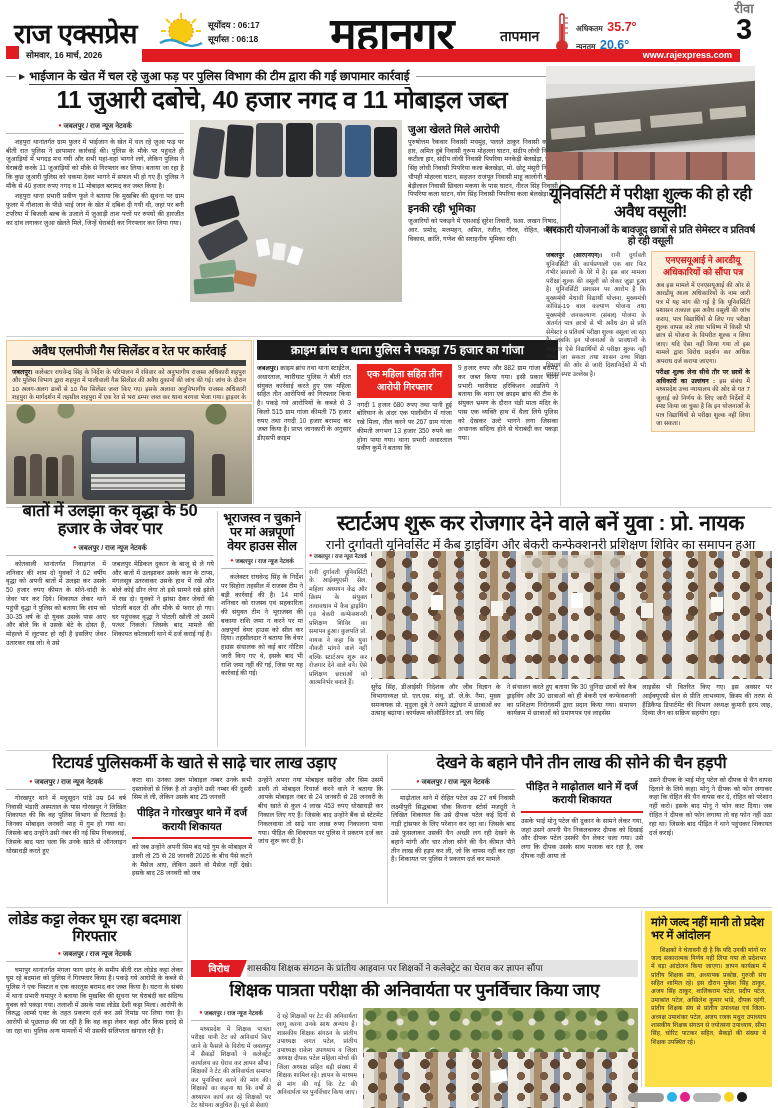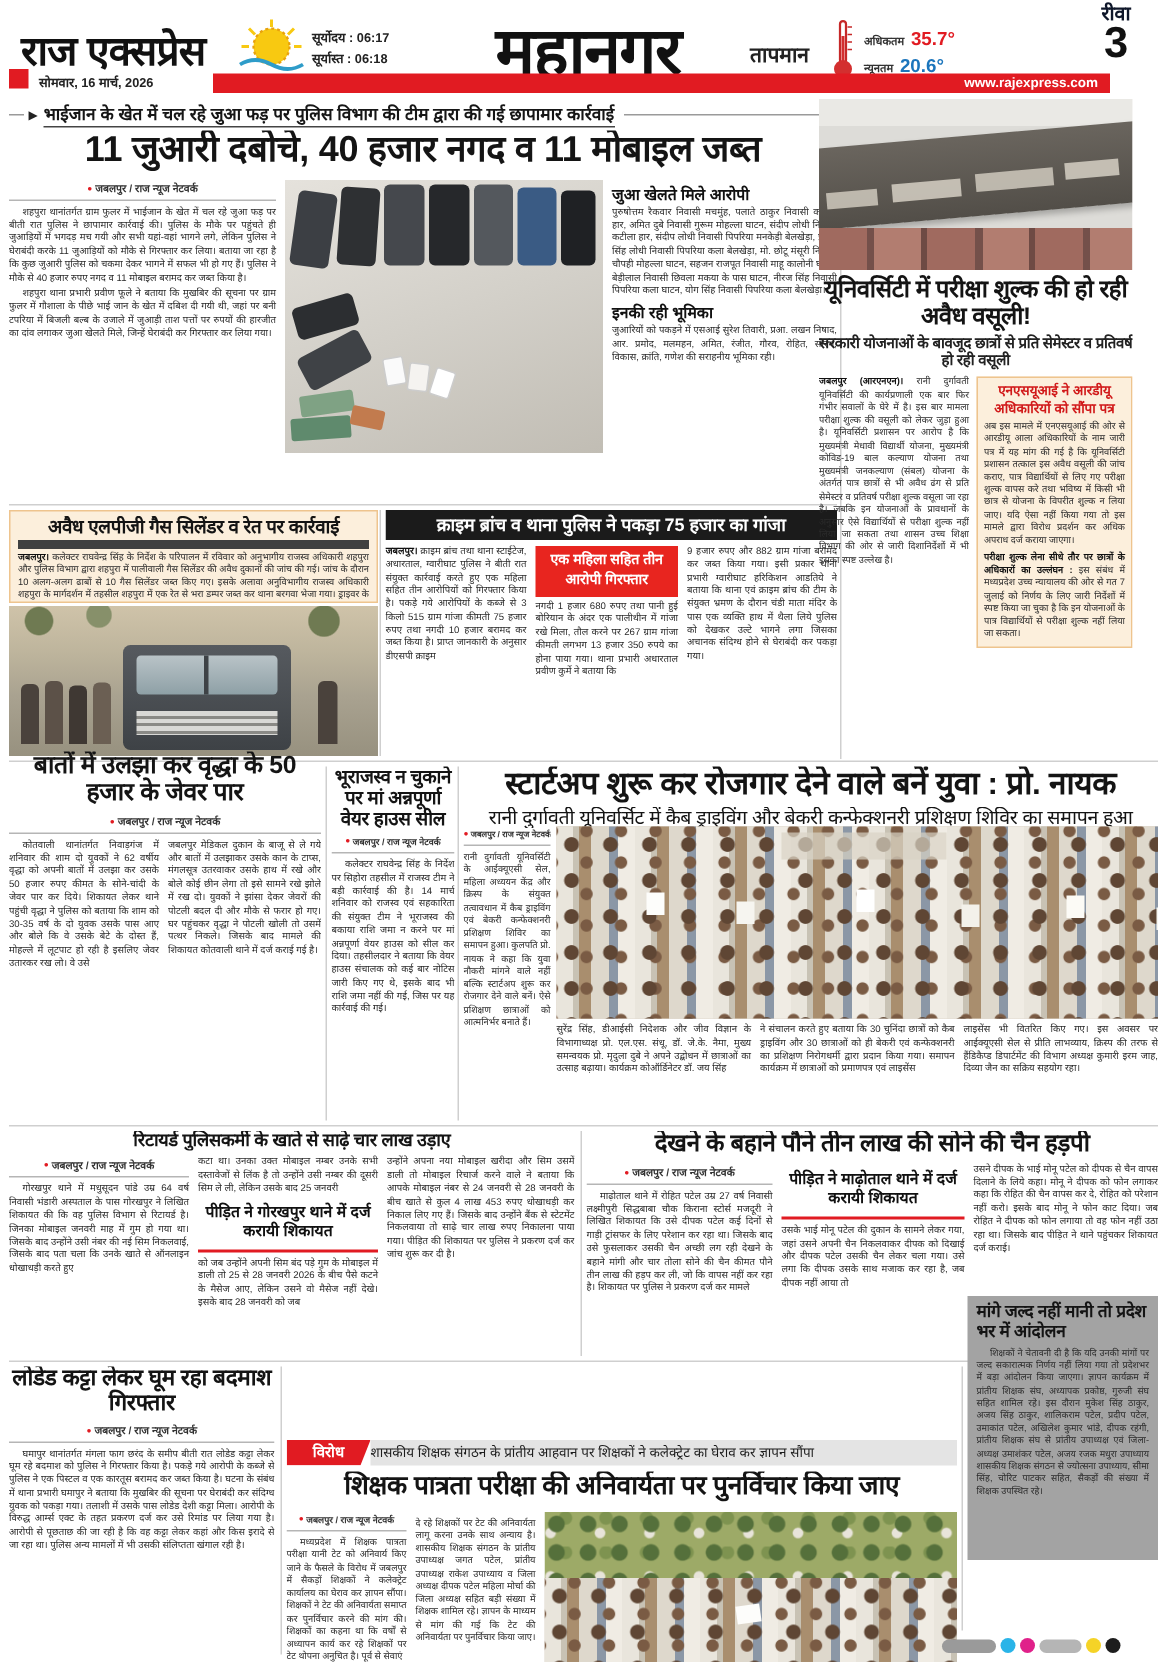--- a/index.html
+++ b/index.html
@@ -78,21 +78,21 @@
           <line x1="12" y1="23" x2="15" y2="23"></line>
         </g>
     </svg>
     <div class="abs" style="left:576px;top:17px;line-height:1.15">
       <div><span style="font-size:7.5px;font-weight:bold;color:#333">अधिकतम</span>
         <span style="font-size:12.5px;font-weight:900;color:#e11b22">35.7°</span></div>
       <div><span style="font-size:7.5px;font-weight:bold;color:#333">न्यूनतम</span>
         <span style="font-size:12.5px;font-weight:900;color:#1b75bc">20.6°</span></div>
     </div>
     <div class="abs" style="left:716px;top:2px;width:56px;text-align:center;line-height:1">
-      <div style="font-size:13px;font-weight:800;color:#0f172a">रीवा</div>
+      <div style="font-size:13px;font-weight:800;color:#737373">रीवा</div>
       <div style="font-size:29px;font-weight:900;color:#111">3</div>
     </div>
     <div class="abs masthead-red" style="left:142px;top:49px;width:598px;height:13px;color:#fff;font-size:9px;font-weight:bold;text-align:right;line-height:13px;padding-right:8px">
       <span>www.rajexpress.com</span>
     </div>
   </div>
 
   <div class="abs" style="left:6px;top:68px;width:552px;height:266px;overflow:hidden">
     <div style="display:flex;align-items:center;height:16px">
       <span style="width:10px;height:1px;background:#9a9a9a;margin-right:3px"></span>
@@ -227,21 +227,21 @@
     <div class="abs" style="left:62px;top:172px;width:401px;height:62px;display:flex;gap:6px">
       <div class="bt" style="flex:1">सुरेंद्र सिंह, डीआईसी निदेशक और जीव विज्ञान के विभागाध्यक्ष प्रो. एल.एस. संधू, डॉ. जे.के. नैमा, मुख्य समन्वयक प्रो. मृदुला दुबे ने अपने उद्बोधन में छात्राओं का उत्साह बढ़ाया। कार्यक्रम कोऑर्डिनेटर डॉ. जय सिंह</div>
       <div class="bt" style="flex:1">ने संचालन करते हुए बताया कि 30 चुनिंदा छात्रों को कैब ड्राइविंग और 30 छात्राओं को ही बेकरी एवं कन्फेक्शनरी का प्रशिक्षण निरोगधर्मी द्वारा प्रदान किया गया। समापन कार्यक्रम में छात्राओं को प्रमाणपत्र एवं लाइसेंस</div>
       <div class="bt" style="flex:1">लाइसेंस भी वितरित किए गए। इस अवसर पर आईक्यूएसी सेल से प्रीति लाभव्याय, क्रिस्प की तरफ से हैंडिकैप्ड डिपार्टमेंट की विभाग अध्यक्ष कुमारी इरम जाह, दिव्या जैन का सक्रिय सहयोग रहा।</div>
     </div>
   </div>
 
   <div class="hrule" style="left:6px;top:750px;width:766px"></div>
 
   <div class="abs" style="left:6px;top:754px;width:377px;height:150px;overflow:hidden">
-    <div class="hl nw" style="font-size:12px">रिटायर्ड पुलिसकर्मी के खाते से साढ़े चार लाख उड़ाए</div>
+    <div class="hl nw" style="font-size:16px">रिटायर्ड पुलिसकर्मी के खाते से साढ़े चार लाख उड़ाए</div>
     <div style="display:flex;gap:6px;margin-top:4px">
       <div style="width:120px">
         <div class="byline"><span class="bdot">●</span> <span>जबलपुर / राज न्यूज नेटवर्क</span></div>
         <div class="bt para">गोरखपुर थाने में मधुसूदन पांडे उम्र 64 वर्ष निवासी भंडारी अस्पताल के पास गोरखपुर ने लिखित शिकायत की कि वह पुलिस विभाग से रिटायर्ड है। जिनका मोबाइल जनवरी माह में गुम हो गया था। जिसके बाद उन्होंने उसी नंबर की नई सिम निकलवाई, जिसके बाद पता चला कि उनके खाते से ऑनलाइन धोखाधड़ी करते हुए</div>
       </div>
       <div style="width:120px">
         <div class="bt">कटा था। उनका उक्त मोबाइल नम्बर उनके सभी दस्तावेजों से लिंक है तो उन्होंने उसी नम्बर की दूसरी सिम ले ली, लेकिन उसके बाद 25 जनवरी</div>
         <div class="inset">पीड़ित ने गोरखपुर थाने में दर्ज करायी शिकायत</div>
         <div class="bt">को जब उन्होंने अपनी सिम बंद पड़े गुम के मोबाइल में डाली तो 25 से 28 जनवरी 2026 के बीच पैसे कटने के मैसेज आए, लेकिन उसने वो मैसेज नहीं देखे। इसके बाद 28 जनवरी को जब</div>
       </div>
@@ -303,21 +303,21 @@
       <span class="mdot" style="background:#1d1d1d"></span>
       <span class="mdot" style="background:#4a4a4a"></span>
       <span class="mdot" style="background:#8a8a8a"></span>
       <span class="mdot" style="background:#c2c2c2;margin-right:10px"></span>
       <span class="mbar" style="width:96px;background:#9a9a9a"></span>
     </div>
   </div>
 
   <div class="vrule" style="left:641px;top:911px;height:176px"></div>
 
-  <div class="abs" style="left:645px;top:864px;width:127px;height:176px;background:#a3a3a3;padding:5px 6px;overflow:hidden">
+  <div class="abs" style="left:645px;top:911px;width:127px;height:176px;background:#fde047;padding:5px 6px;overflow:hidden">
     <div class="hl" style="font-size:11.5px;text-align:left">मांगे जल्द नहीं मानी तो प्रदेश भर में आंदोलन</div>
     <div class="bt para" style="font-size:6.1px;margin-top:4px">शिक्षकों ने चेतावनी दी है कि यदि उनकी मांगों पर जल्द सकारात्मक निर्णय नहीं लिया गया तो प्रदेशभर में बड़ा आंदोलन किया जाएगा। ज्ञापन कार्यक्रम में प्रांतीय शिक्षक संघ, अध्यापक प्रकोष्ठ, गुरुजी संघ सहित शामिल रहे। इस दौरान मुकेश सिंह ठाकुर, अजय सिंह ठाकुर, शालिकराम पटेल, प्रदीप पटेल, उमाकांत पटेल, अखिलेश कुमार भांडे, दीपक रहंगी, प्रांतीय शिक्षक संघ से प्रांतीय उपाध्यक्ष एवं जिला-अध्यक्ष उमाशंकर पटेल, अजय रजक मधुरा उपाध्याय शासकीय शिक्षक संगठन से ज्योत्सना उपाध्याय, सीमा सिंह, चोरिट पाटकर सहित, सैकड़ों की संख्या में शिक्षक उपस्थित रहे।</div>
   </div>
 
   <div class="abs marks" style="left:628px;top:1092px">
     <span class="mbar" style="width:36px;background:#9a9a9a"></span>
     <span class="mdot" style="background:#29b4e8"></span>
     <span class="mdot" style="background:#e0218a"></span>
     <span class="mbar" style="width:28px;background:#b5b5b5"></span>
     <span class="mdot" style="background:#f5d327"></span>

